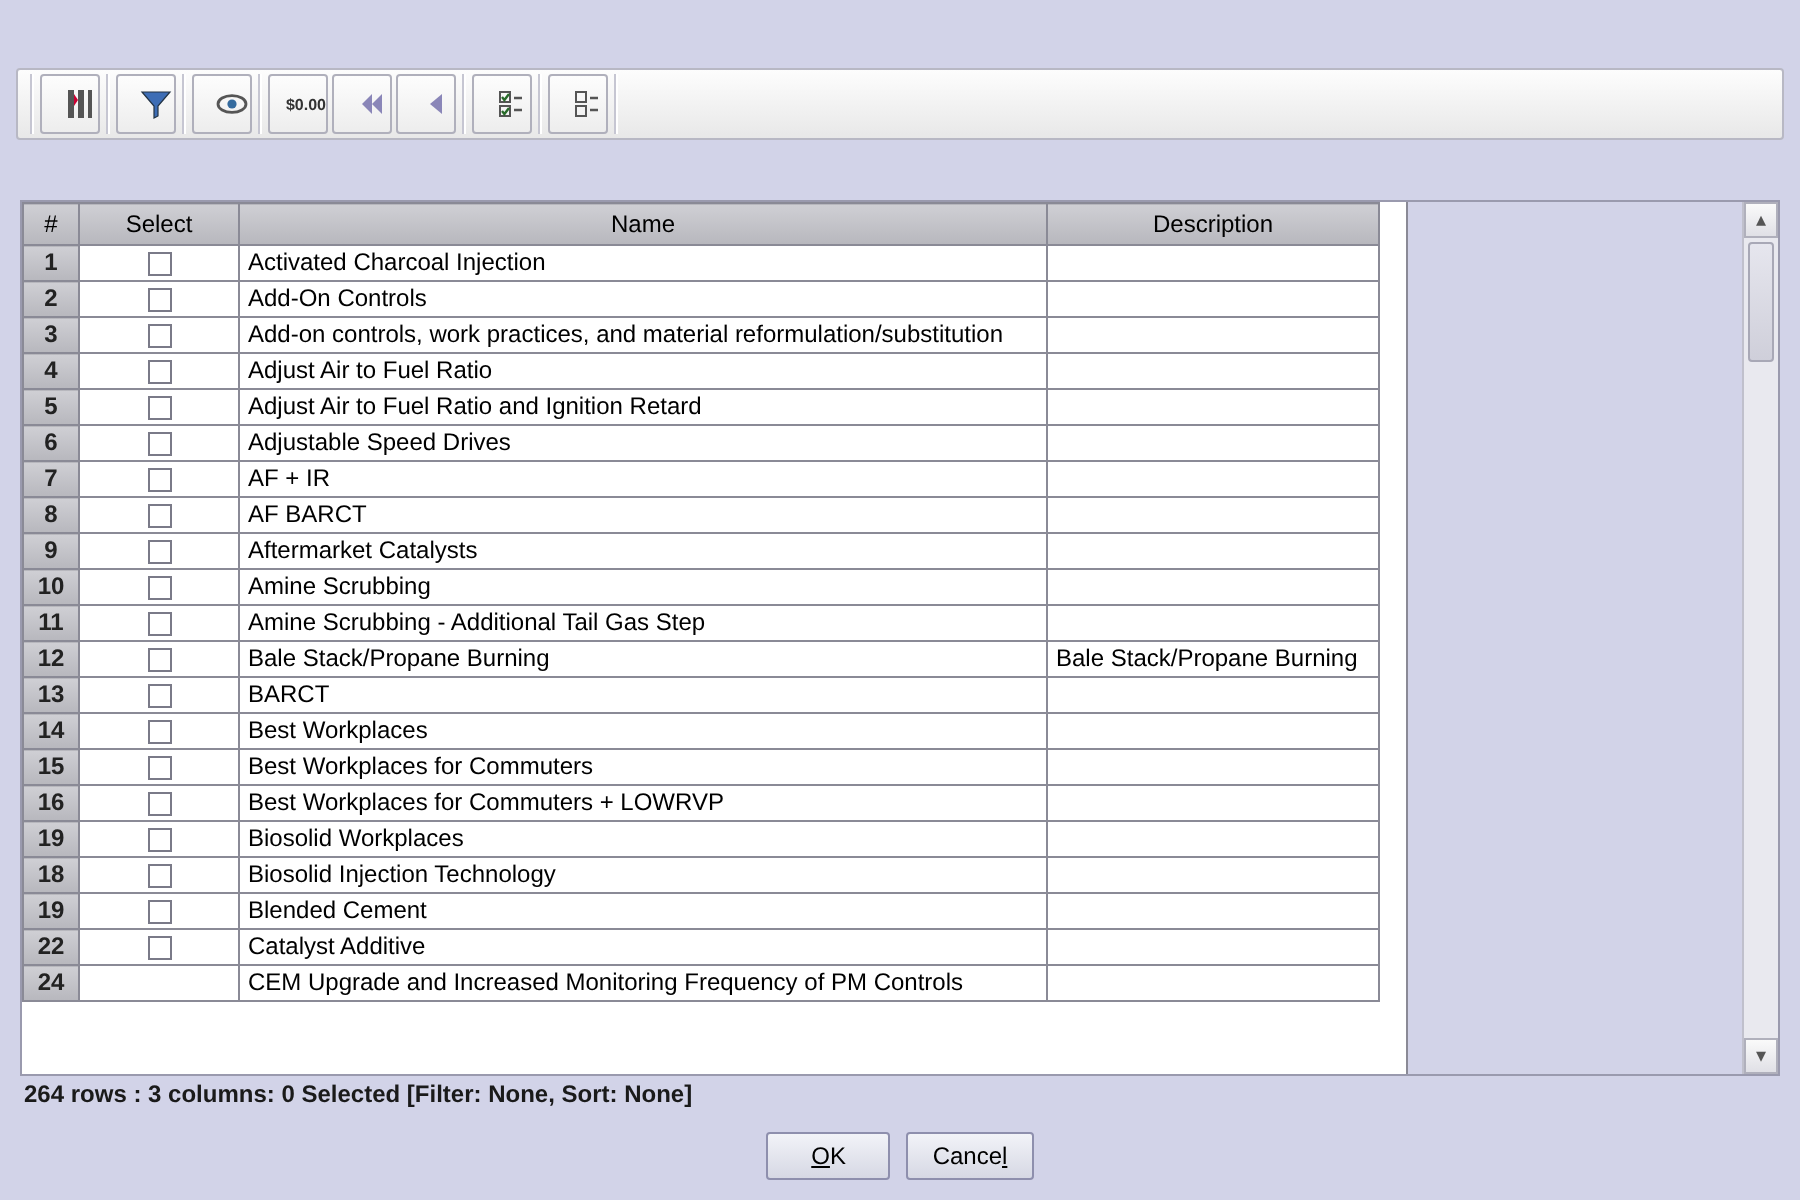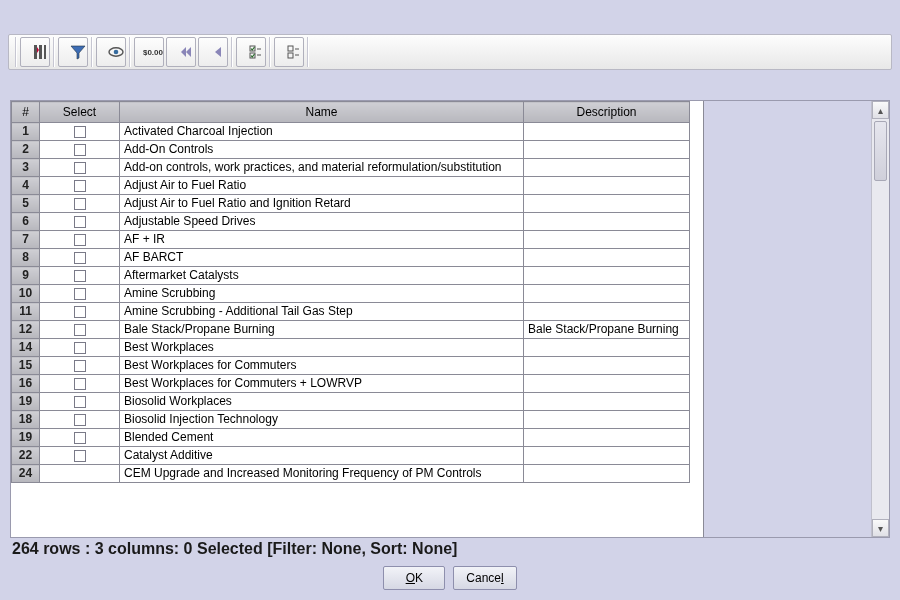--- a/index.html
+++ b/index.html
@@ -179,21 +179,21 @@
     border:1px solid #a8a8b6;
     border-radius:2px;
   }
   .vscroll .arrow.up{position:absolute;top:0;left:0;right:0;}
   .vscroll .arrow.down{position:absolute;bottom:0;left:0;right:0;}
   .status-line {
     position: absolute;
     left: 10px; right: 10px; bottom: 42px;
     height: 18px;
     font-weight: bold;
-    font-size: 16px;
+    font-size: 12px;
     color: #1a1a1a;
     padding-left: 2px;
   }
   .button-row {
     position: absolute;
     left: 0; right: 0; bottom: 10px;
     display: flex;
     justify-content: center;
     gap: 8px;
   }
@@ -366,20 +366,26 @@
               <td>Amine Scrubbing - Additional Tail Gas Step</td>
               <td></td>
             </tr>
             <tr>
               <td class="rownum">12</td>
               <td class="selcell"><span class="chk"></span></td>
               <td>Bale Stack/Propane Burning</td>
               <td>Bale Stack/Propane Burning</td>
             </tr>
             <tr>
+              <td class="rownum">13</td>
+              <td class="selcell"><span class="chk"></span></td>
+              <td>BARCT</td>
+              <td></td>
+            </tr>
+            <tr>
               <td class="rownum">14</td>
               <td class="selcell"><span class="chk"></span></td>
               <td>Best Workplaces</td>
               <td></td>
             </tr>
             <tr>
               <td class="rownum">15</td>
               <td class="selcell"><span class="chk"></span></td>
               <td>Best Workplaces for Commuters</td>
               <td></td>

